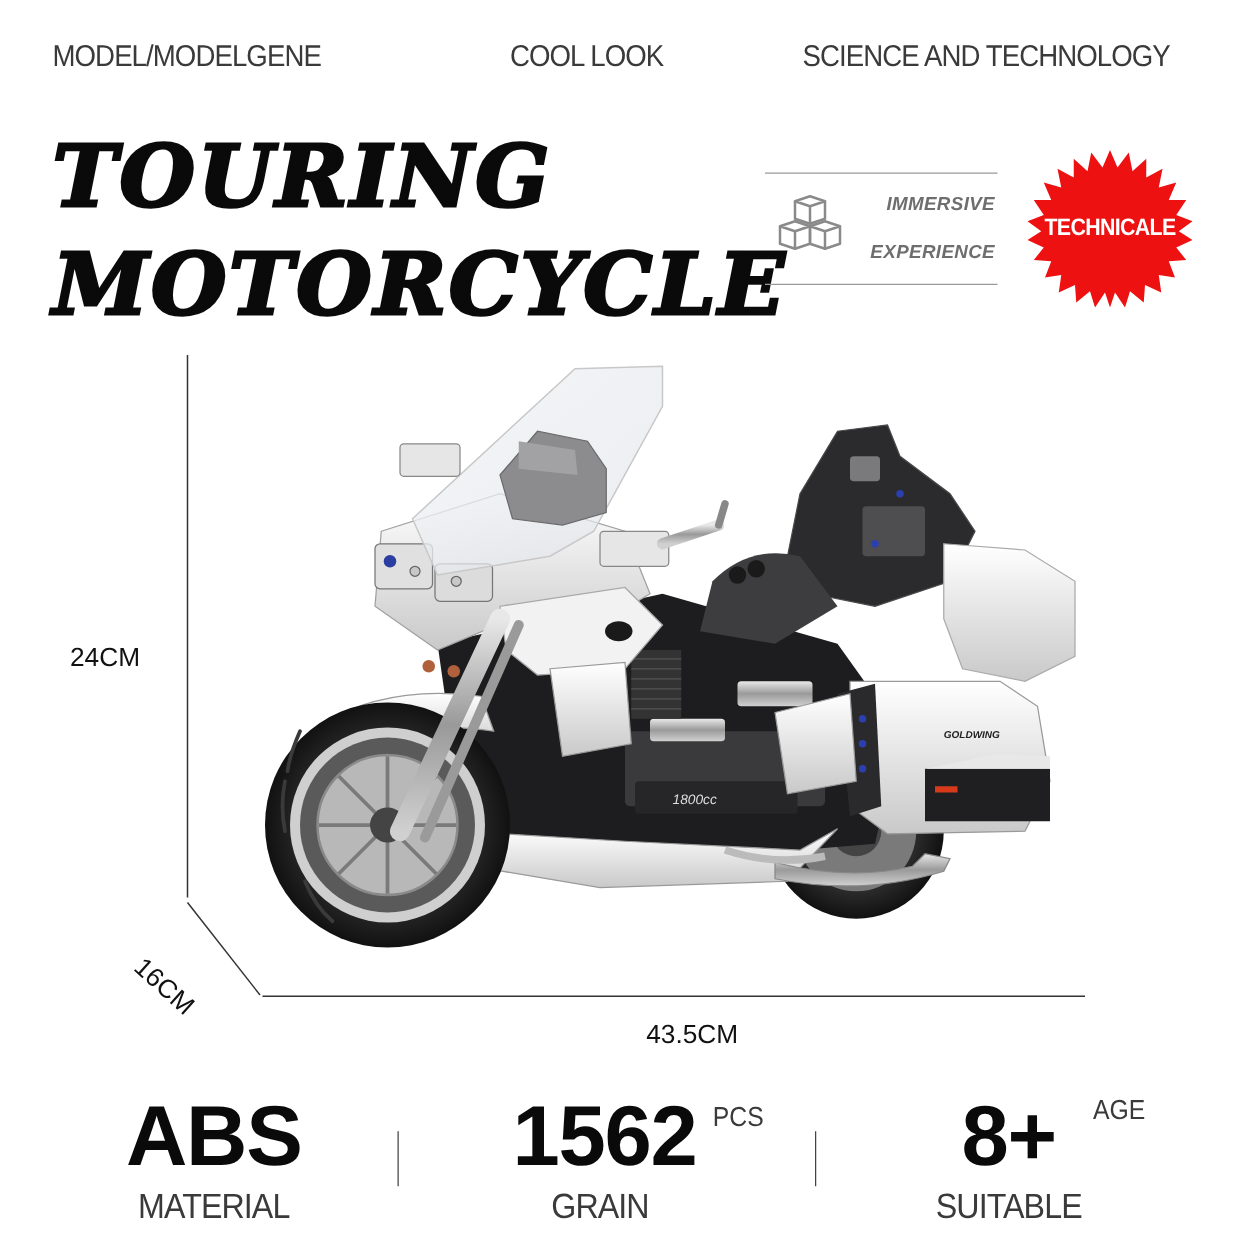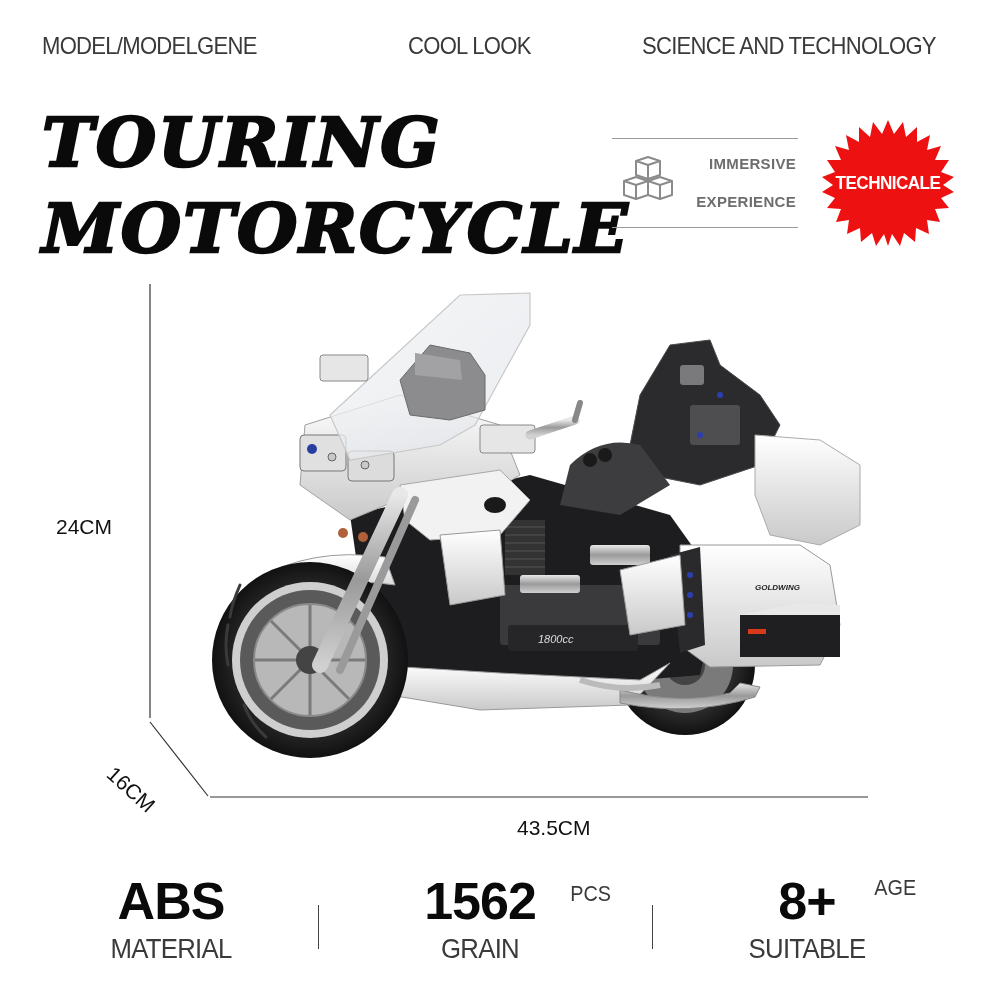--- a/index.html
+++ b/index.html
@@ -24,21 +24,21 @@
     }
     #title-1 { top: 102px; }
     #title-2 { top: 188px; }
 
     .feature-box {
       position: absolute; left: 612px; top: 138px; width: 186px; height: 90px;
       border-top: 1px solid #9a9a9a; border-bottom: 1px solid #9a9a9a;
     }
     .feature-box .cubes { position: absolute; left: 0; top: 16px; width: 70px; height: 60px; }
     .feature-text {
-      position: absolute; right: 2px; font-weight: bold; 
+      position: absolute; right: 2px; font-weight: bold; font-style: italic;
       font-size: 15px; color: #6e6e6e; letter-spacing: 0.3px; white-space: nowrap;
     }
     #feat-1 { top: 16px; }
     #feat-2 { top: 54px; }
 
     .badge { position: absolute; left: 822px; top: 120px; width: 132px; height: 126px; }
     .badge-text {
       position: absolute; left: 0; top: 0; width: 132px; height: 126px;
       display: flex; align-items: center; justify-content: center;
       color: #fff; font-weight: bold; font-size: 19px; letter-spacing: -0.6px;
@@ -47,21 +47,21 @@
 
     .dim-svg { position: absolute; left: 0; top: 0; width: 1000px; height: 1000px; pointer-events: none; }
     .dim-label { position: absolute; font-size: 21px; color: #111; white-space: nowrap; }
     #dim-h { left: 56px; top: 515px; }
     #dim-d { left: 118px; top: 762px; transform: rotate(42deg); transform-origin: left top; }
     #dim-w { left: 517px; top: 816px; }
 
     .moto { position: absolute; left: 200px; top: 285px; width: 680px; height: 480px; }
 
     .spec { position: absolute; text-align: center; }
-    .spec-big { font-size: 52px; font-weight: bold; color: #0a0a0a; letter-spacing: -1px; line-height: 1; }
+    .spec-big { font-size: 68px; font-weight: bold; color: #0a0a0a; letter-spacing: -1px; line-height: 1; }
     .spec-small { font-size: 28px; color: #3a3a3a; letter-spacing: -0.8px; margin-top: 6px; transform: scaleX(0.92); }
     .spec-sup { position: absolute; font-size: 22px; color: #3a3a3a; transform: scaleX(0.9); }
     #spec-1 { left: 100px; top: 875px; width: 142px; }
     #spec-2 { left: 410px; top: 875px; width: 140px; text-align: center; }
     #spec-3 { left: 740px; top: 875px; width: 134px; }
     #sup-2 { left: 568px; top: 881px; }
     #sup-3 { left: 872px; top: 875px; }
     .divider { position: absolute; width: 1px; height: 44px; background: #444; top: 905px; }
     #div-1 { left: 318px; }
     #div-2 { left: 652px; }

